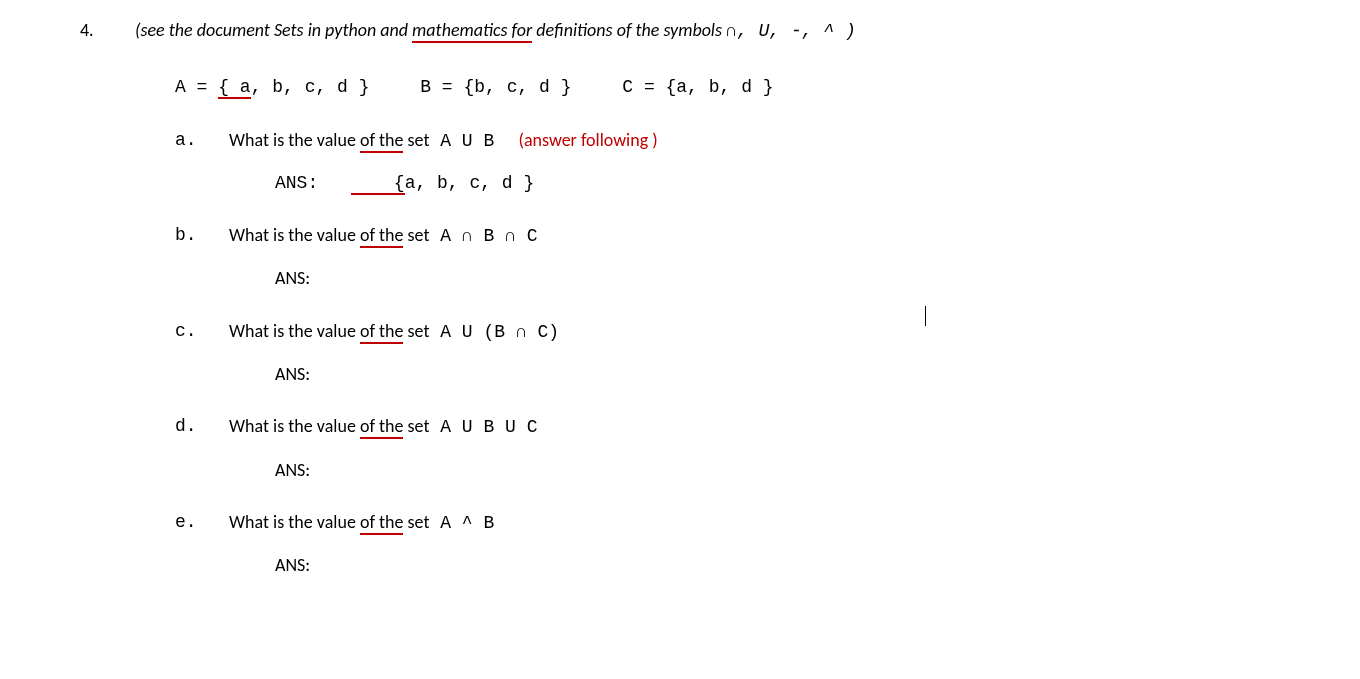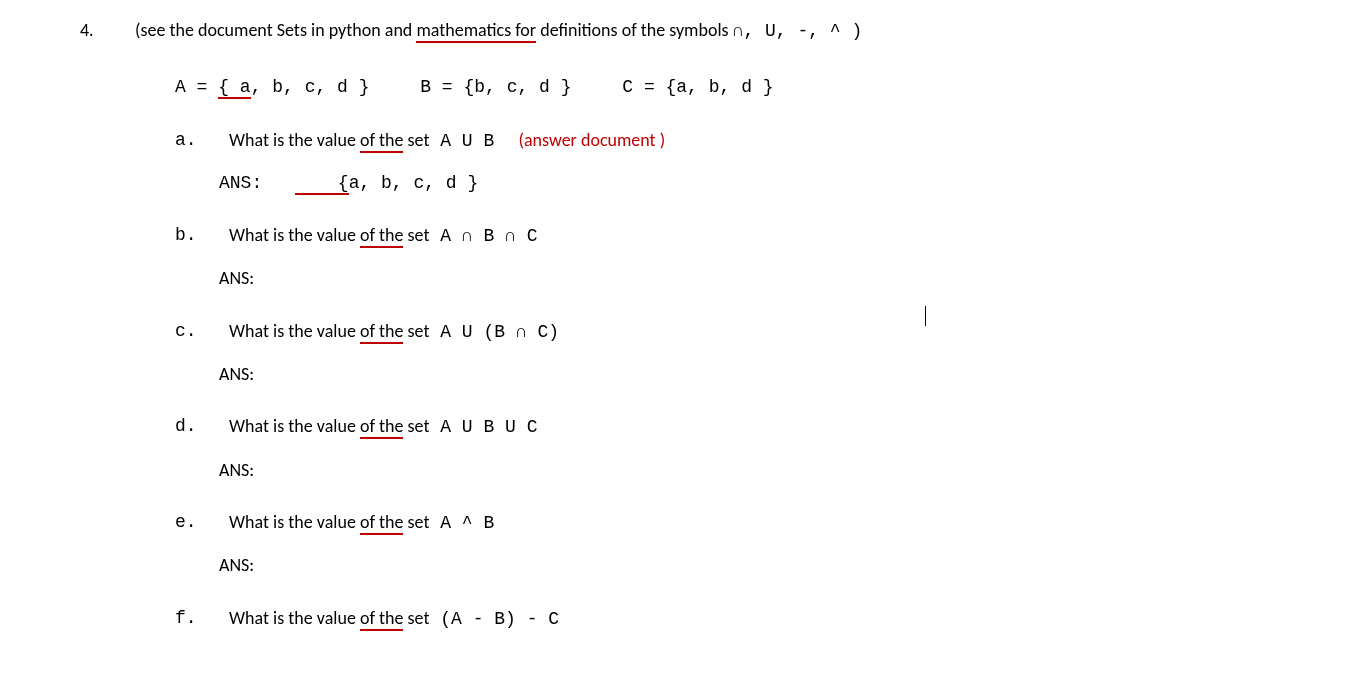--- a/index.html
+++ b/index.html
@@ -2,33 +2,33 @@
 <html><head>
 <meta charset="utf-8">
 <style>
   html,body{margin:0;padding:0;background:#fff;color:#000;
     font-family:Calibri,"Segoe UI",Arial,sans-serif;font-size:18px;
     width:1360px;height:679px;overflow:hidden}
   .page{position:relative;padding:18px 80px 0 80px;line-height:1.35}
   .row-intro{display:flex;align-items:flex-start}
   .qnum{width:55px;flex:none}
   .intro{flex:1}
-  .italic{}
+  .italic{font-style:italic}
   .mono{font-family:"Courier New",monospace}
   .sans{font-family:Calibri,"Segoe UI",Arial,sans-serif}
   .body{margin-left:95px}
   .sets-line{margin-top:32px}
   .sets-line .g{display:inline-block;margin-right:40px}
   .u{color:#000;border-bottom:2px solid #c00000;padding-bottom:0}
   .ul1{border-bottom:2px solid #c00000}
   .note{color:#c00000}
   .item{margin-top:28px}
   .lbl{display:inline-block;width:50px;vertical-align:top}
   .qtext{display:inline-block}
-  .ans{margin-top:18px;margin-left:44px}
+  .ans{margin-top:18px;margin-left:100px}
   .cursor{position:absolute;left:925px;top:306px;width:1px;height:20px;
     background:#000}
   .gap{display:inline-block;width:16px}
 </style>
 </head>
 <body>
 
 <div class="page">
 
   <div class="row-intro">
@@ -46,21 +46,21 @@
       <span class="g"><span>A = </span><span class="ul1">{ a</span><span>, b, c, d }</span></span>
       <span class="g">B =  {b, c, d }</span>
       <span class="g">C = {a, b, d }</span>
     </div>
 
     <div class="item">
       <span class="lbl mono">a.</span>
       <span class="qtext">
         <span>What is the value </span><span class="u">of  the</span><span> set</span><span class="mono">  A U B</span>
         <span class="gap"></span>
-        <span class="note">(answer document )</span>
+        <span class="note">(answer following )</span>
       </span>
       <div class="ans mono">
         <span>ANS:</span>&nbsp;&nbsp;&nbsp;<span class="ul1" style="white-space:pre">    {</span><span>a, b, c, d }</span>
       </div>
     </div>
 
     <div class="item">
       <span class="lbl mono">b.</span>
       <span class="qtext">
         <span>What is the value </span><span class="u">of  the</span><span> set</span><span class="mono">  A ∩ B ∩ C</span>
@@ -85,23 +85,17 @@
     </div>
 
     <div class="item">
       <span class="lbl mono">e.</span>
       <span class="qtext">
         <span>What is the value </span><span class="u">of  the</span><span> set</span><span class="mono">  A ^ B</span>
       </span>
       <div class="ans sans"><span>ANS:</span></div>
     </div>
 
-    <div class="item">
-      <span class="lbl mono">f.</span>
-      <span class="qtext">
-        <span>What is the value </span><span class="u">of  the</span><span> set</span><span class="mono"> (A  -  B)  -  C</span>
-      </span>
-    </div>
 
   </div>
 
   <div class="cursor"></div>
 </div>
 
 </body></html>

